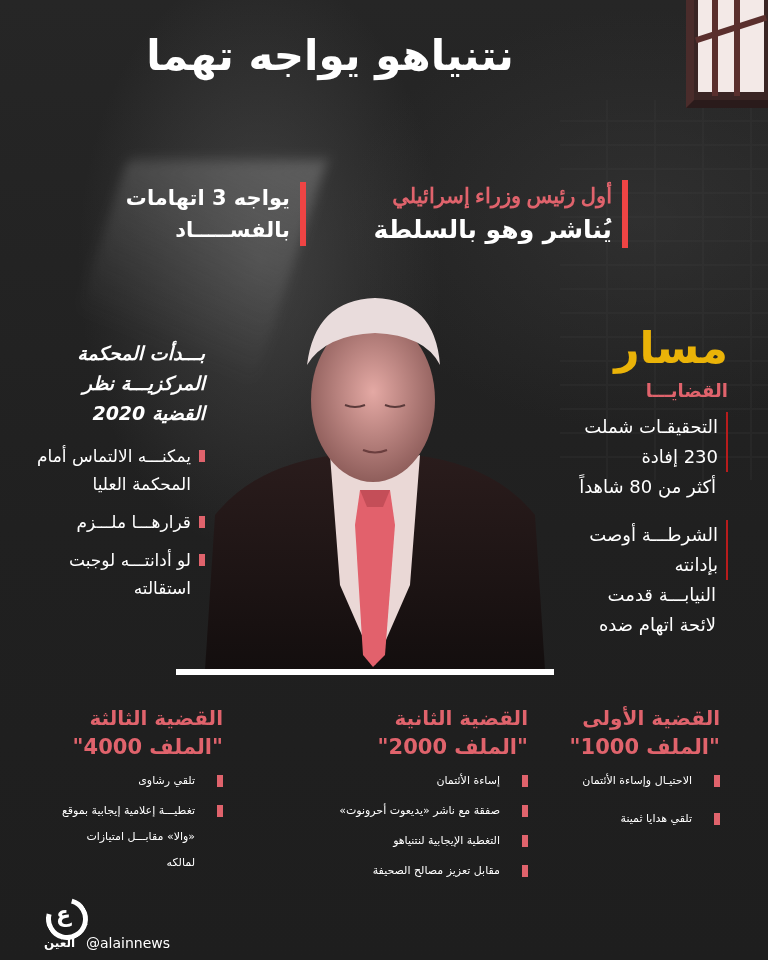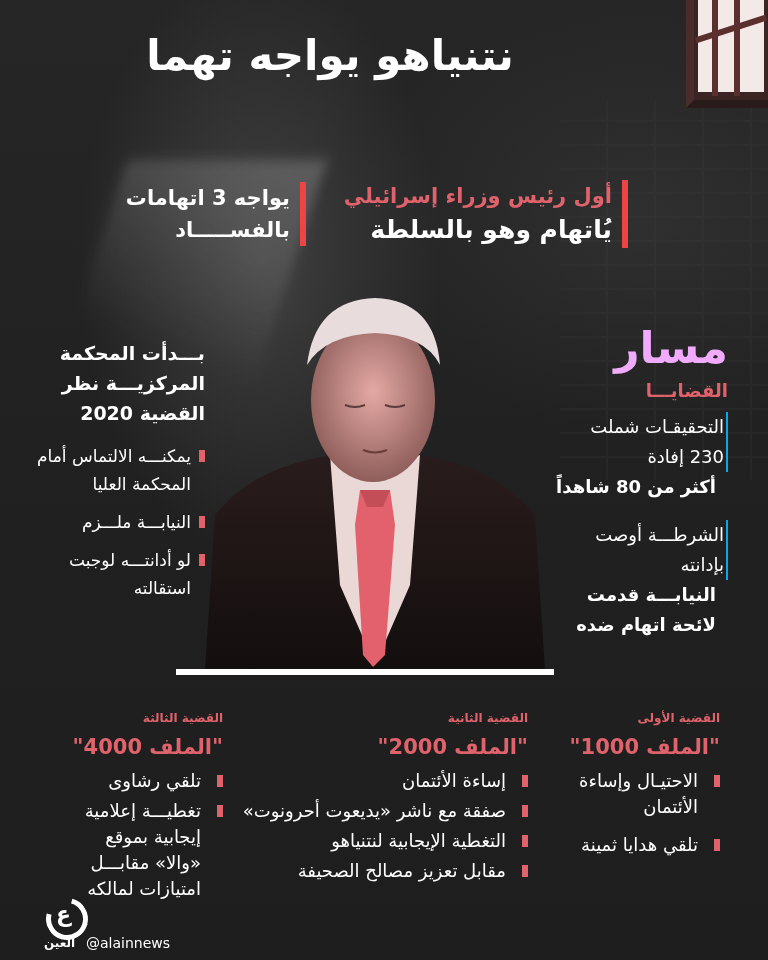--- a/index.html
+++ b/index.html
@@ -26,40 +26,40 @@
     border-left: 8px solid #4a2c2b; border-bottom: 8px solid #2a1b1b; }
   .window .pane { position: absolute; background: #f3e9e7; }
   .window .bar { position: absolute; background: #5a2f2d; }
 
   .title { position: absolute; top: 28px; left: 0; width: 660px; text-align: center;
     font-weight: bold; font-size: 42px; line-height: 56px; color: #fff; }
 
   .fact { position: absolute; border-right: 6px solid #ef4444; padding-right: 10px; }
   .fact .l1 { font-weight: bold; font-size: 21px; line-height: 32px; }
   .fact .l2 { font-weight: bold; font-size: 25px; line-height: 36px; }
-  .red { color: #e0636c; }
+  .red { color: #e0636c; font-family: Liberation Serif, serif; }
 
   .photo { position: absolute; left: 195px; top: 295px; width: 360px; height: 375px; }
   .divider { position: absolute; left: 176px; top: 669px; width: 378px; height: 6px; background: #fff; }
 
   .leftcol { position: absolute; left: 30px; top: 338px; width: 175px; text-align: right; }
-  .leftcol .head { font-weight: bold; font-size: 19px; line-height: 30px; }
+  .leftcol .head { font-weight: bold; font-size: 19px; line-height: 30px; font-style: italic; }
   .bullets .b { position: relative; font-size: 17px; line-height: 28px; padding-right: 14px; margin-top: 10px; }
   .bullets .b::before { content: ""; position: absolute; right: 0; top: 8px; width: 6px; height: 12px; background: #e0636c; }
 
   .rightcol { position: absolute; right: 40px; top: 322px; width: 200px; text-align: right; }
-  .rightcol .big { font-weight: bold; font-size: 44px; line-height: 52px; color: #f0abfc; }
+  .rightcol .big { font-weight: bold; font-size: 44px; line-height: 52px; color: #eab308; }
   .rightcol .sub { font-weight: bold; font-size: 18px; line-height: 26px; color: #e0636c; margin-top: 4px; }
-  .rightcol .grp { border-right: 2px solid #0ea5e9; padding-right: 2px; margin-top: 8px; font-size: 18px; line-height: 30px; }
-  .rightcol .plain { font-size: 18px; line-height: 30px; padding-right: 12px; font-weight: bold; }
+  .rightcol .grp { border-right: 2px solid #b91c1c; padding-right: 8px; margin-top: 8px; font-size: 18px; line-height: 30px; }
+  .rightcol .plain { font-size: 18px; line-height: 30px; padding-right: 12px; }
 
   .case { position: absolute; top: 706px; text-align: right; }
-  .case .ct { font-weight: bold; font-size: 12px; line-height: 24px; color: #e0636c; }
+  .case .ct { font-weight: bold; font-size: 20px; line-height: 24px; color: #e0636c; }
   .case .cf { font-weight: bold; font-size: 21px; line-height: 34px; color: #e0636c; margin-bottom: 4px; }
-  .case .b { position: relative; font-size: 18px; line-height: 26px; padding-right: 22px; margin-top: 4px; }
+  .case .b { position: relative; font-size: 11px; line-height: 26px; padding-right: 28px; margin-top: 4px; }
   .case .b::before { content: ""; position: absolute; right: 0; top: 7px; width: 6px; height: 12px; background: #e0636c; }
 
   .logo { position: absolute; left: 46px; top: 898px; width: 42px; height: 42px; border-radius: 50%; border: 5px solid #fff; border-top-color: transparent; transform: rotate(-30deg); }
   .logo-glyph { position: absolute; left: 56px; top: 902px; font-size: 22px; font-weight: bold; color: #fff; }
   .brand { position: absolute; left: 44px; top: 936px; font-size: 12px; font-weight: bold; direction: rtl; }
   .handle { position: absolute; left: 86px; top: 935px; font-size: 14px; direction: ltr; }
 </style>
 </head>
 <body>
 
@@ -73,21 +73,21 @@
   <div class="bar" style="left:40px;top:0;width:6px;height:96px;"></div>
   <div class="bar" style="left:0;top:26px;width:74px;height:6px;transform:rotate(-18deg);"></div>
 </div>
 
 <div class="title">
   <div>نتنياهو يواجه تهما</div>
 </div>
 
 <div class="fact" style="right:140px;top:180px;">
   <div class="l1 red">أول رئيس وزراء إسرائيلي</div>
-  <div class="l2">يُاتهام وهو بالسلطة</div>
+  <div class="l2">يُناشر وهو بالسلطة</div>
 </div>
 
 <div class="fact" style="right:462px;top:182px;">
   <div class="l1" style="font-size:21px;">يواجه 3 اتهامات</div>
   <div class="l1" style="font-size:21px;">بالفســـــاد</div>
 </div>
 
 <svg class="photo" viewBox="0 0 360 375">
   <defs>
     <radialGradient id="face" cx="50%" cy="45%" r="55%">
@@ -110,21 +110,21 @@
 </svg>
 
 <div class="divider"></div>
 
 <div class="leftcol">
   <div class="head">بـــدأت المحكمة</div>
   <div class="head">المركزيـــة نظر</div>
   <div class="head">القضية 2020</div>
   <div class="bullets" style="margin-top:14px;">
     <div class="b">يمكنـــه الالتماس أمام المحكمة العليا</div>
-    <div class="b">النيابـــة ملـــزم</div>
+    <div class="b">قرارهـــا ملـــزم</div>
     <div class="b">لو أدانتـــه لوجبت استقالته</div>
   </div>
 </div>
 
 <div class="rightcol">
   <div class="big">مسار</div>
   <div class="sub">القضايـــا</div>
   <div class="grp">
     <div>التحقيقـات شملت</div>
     <div>230 إفادة</div>

